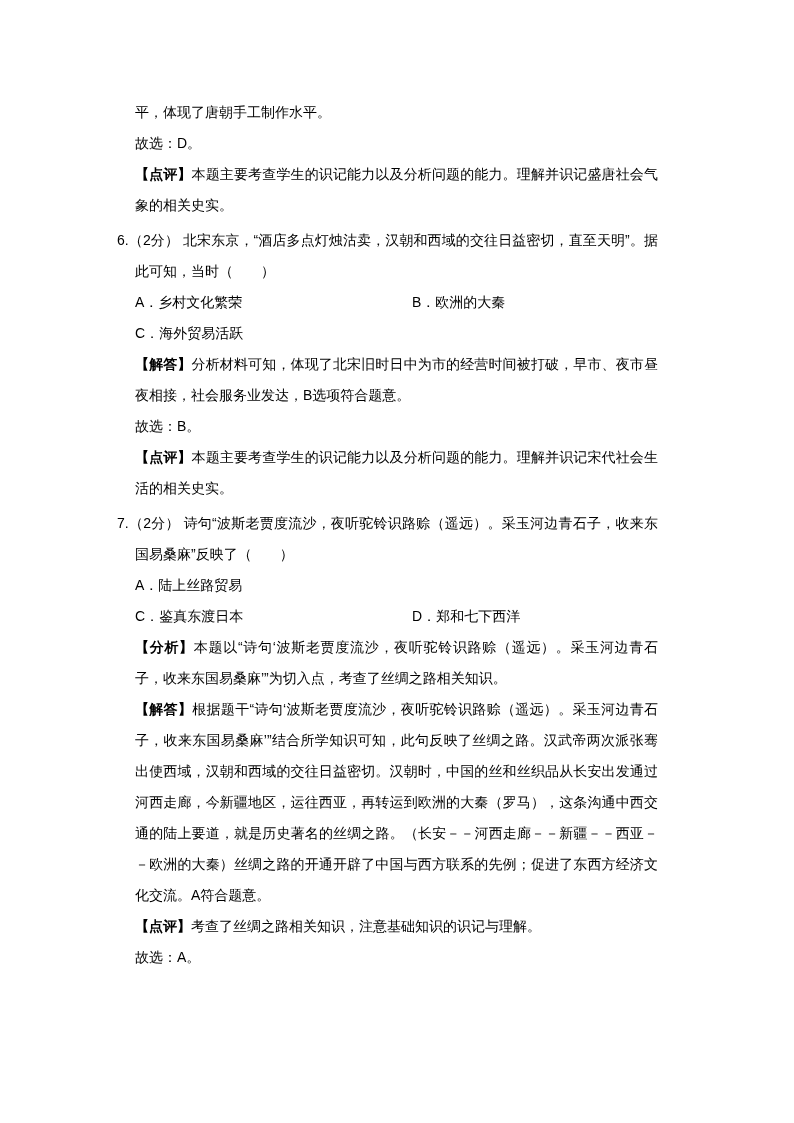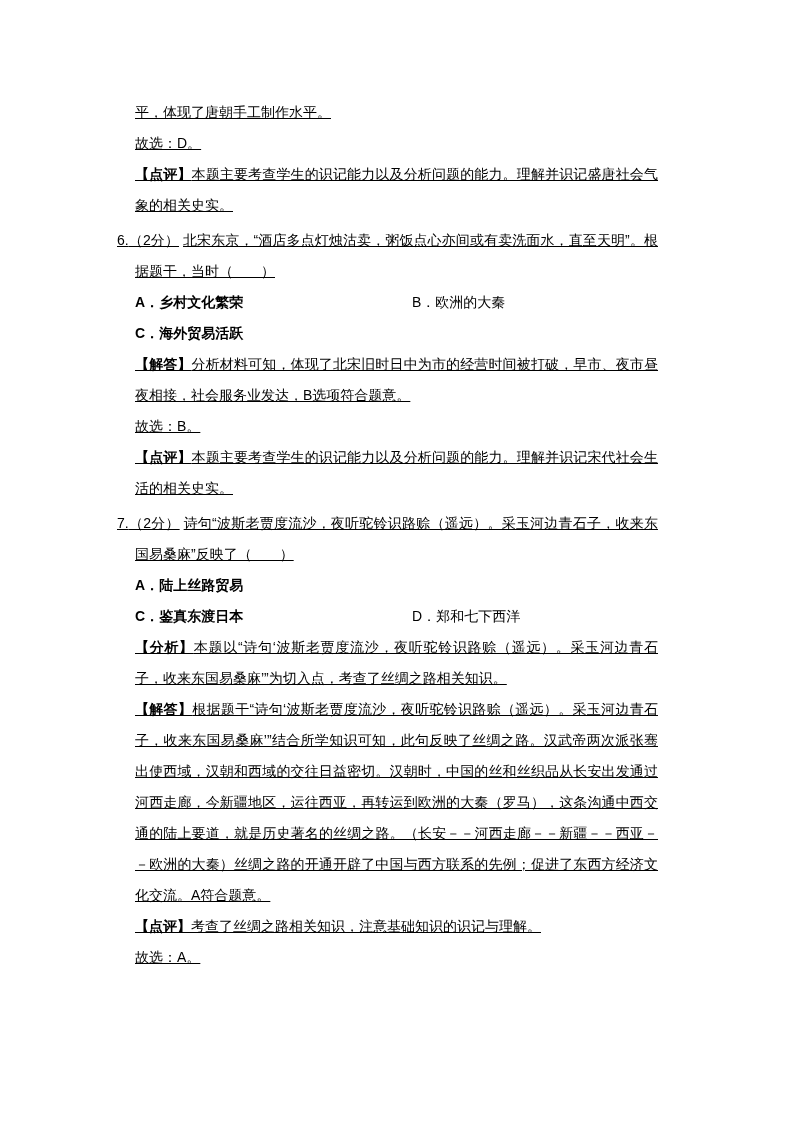--- a/index.html
+++ b/index.html
@@ -16,40 +16,38 @@
     color: #000000;
     font-family: "Liberation Sans", "DejaVu Sans", sans-serif;
     font-size: 14px;
     line-height: 31px;
     padding: 97px 136px 0 135px;
     overflow: hidden;
   }
   .para {
     margin: 0;
     text-align: justify;
-    text-decoration: underline;
   }
   .stem {
     text-indent: -18px;
     margin-top: 4px;
   }
   .score {
     margin-right: 4px;
     margin-top: 36px;
   }
   .lbl {
     font-weight: 700;
   }
   .optrow {
     display: flex;
   }
   .opt-left {
     width: 277px;
     flex: 0 0 277px;
-    font-weight: bold;
   }
   .opt-right {
     flex: 1;
   }
 </style>
 </head>
 <body>
 
 <div class="page">
 
@@ -60,21 +58,21 @@
     <p class="para">
       <span>故选：D。</span>
     </p>
     <p class="para">
       <span class="lbl">【点评】</span><span>本题主要考查学生的识记能力以及分析问题的能力。理解并识记盛唐社会气象的相关史实。</span>
     </p>
   </section>
 
   <section>
     <p class="para stem">
-      <span>6.</span><span class="score">（2分）</span><span>北宋东京，“酒店多点灯烛沽卖，粥饭点心亦间或有卖洗面水，直至天明”。根据题干，当时（　　）</span>
+      <span>6.</span><span class="score">（2分）</span><span>北宋东京，“酒店多点灯烛沽卖，汉朝和西域的交往日益密切，直至天明”。据此可知，当时（　　）</span>
     </p>
     <div>
       <div class="optrow">
         <span class="opt-left">
           <span>A．</span><span>乡村文化繁荣</span>
         </span>
         <span class="opt-right">
           <span>B．</span><span>欧洲的大秦</span>
         </span>
       </div>

